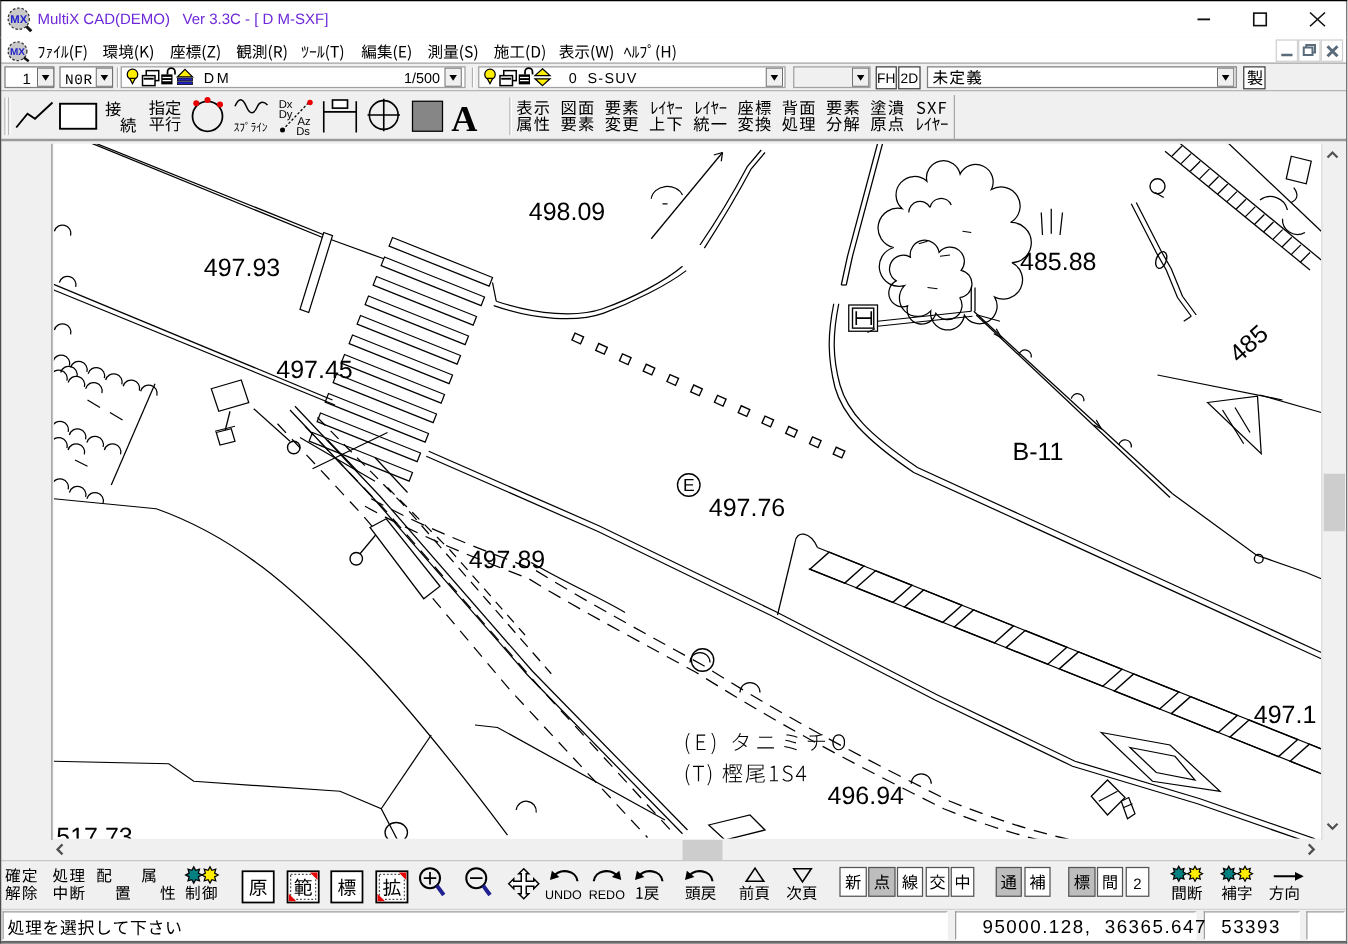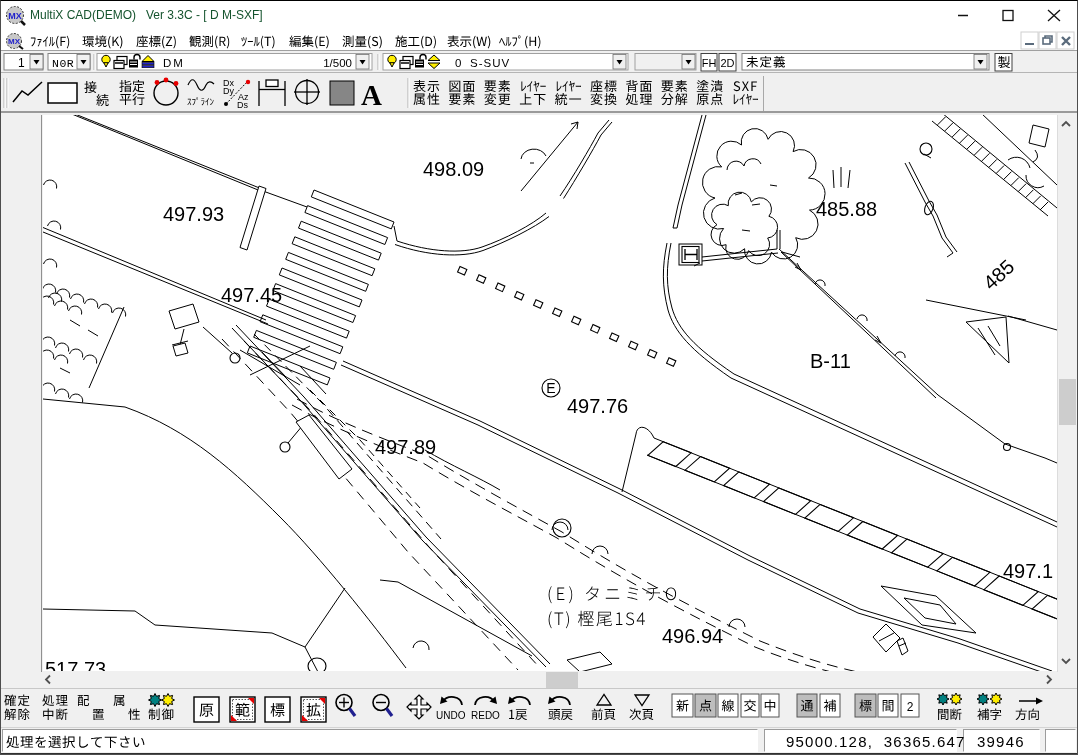--- a/index.html
+++ b/index.html
@@ -1,20 +1,20 @@
 <!DOCTYPE html>
 <html><head><meta charset="utf-8"><style>
 *{margin:0;padding:0;box-sizing:border-box}
 html,body{width:1078px;height:755px;overflow:hidden}
 body{position:relative;font-family:"Liberation Sans",sans-serif;background:#f0f0f0}
 .abs{position:absolute}
 .panel{border-top:1px solid #9c9c9c;border-left:1px solid #9c9c9c;border-bottom:1px solid #fff;border-right:1px solid #fff;background:#fff}
 </style></head><body>
 <div class="abs" style="left:0;top:0;width:1078px;height:30px;background:#fff;border-top:1px solid #000;border-left:1px solid #4d4d4d;border-right:1px solid #4d4d4d"></div>
-<div class="abs" style="left:30px;top:8px;font-size:12px;color:#14532d">MultiX CAD(DEMO)&nbsp;&nbsp; Ver 3.3C - [ D M-SXF]</div>
+<div class="abs" style="left:30px;top:8px;font-size:12px;color:#6d28d9">MultiX CAD(DEMO)&nbsp;&nbsp; Ver 3.3C - [ D M-SXF]</div>
 <div class="abs" style="left:1px;top:30px;width:1076px;height:21px;background:#fff;border-bottom:1px solid #a0a0a0"></div>
 <div class="abs" style="left:1px;top:52px;width:1076px;height:21px;background:#f0f0f0;border-bottom:1px solid #b5b5b5"></div>
 <div class="abs" style="left:1px;top:74px;width:1076px;height:39px;background:#f0f0f0;border-bottom:2px solid #9a9a9a"></div>
 <div class="abs" style="left:763px;top:76px;width:1px;height:35px;background:#a8a8a8"></div>
 <div class="abs" style="left:1px;top:115px;width:41px;height:557px;background:#f0f0f0;border-right:1px solid #909090"></div>
 <div class="abs" id="canvas" style="left:43px;top:115px;width:1014px;height:556px;background:#fff;overflow:hidden"><svg width="1014" height="556" viewBox="43 115 1014 556" font-family="Liberation Sans">
       <g fill="none" stroke="#000" stroke-width="1.1">
         <line x1="70" y1="112" x2="262" y2="189" stroke-width="1"></line>
         <line x1="73" y1="114.5" x2="263" y2="192" stroke-width="1"></line>
         <line x1="263" y1="191" x2="307" y2="207" stroke-width="1"></line>
@@ -222,21 +222,21 @@
 <div class="abs" style="left:1059px;top:379px;width:17px;height:46px;background:#cdcdcd"></div>
 <div class="abs" style="left:42px;top:672px;width:1015px;height:16px;background:#f0f0f0"></div>
 <div class="abs" style="left:546px;top:672px;width:32px;height:16px;background:#cdcdcd"></div>
 <div class="abs" style="left:1px;top:688px;width:1076px;height:39px;background:#f0f0f0;border-top:1px solid #c8c8c8"></div>
 <div class="abs" style="left:1px;top:727px;width:1076px;height:27px;background:#f0f0f0;border-top:1px solid #d4d4d4;border-bottom:1px solid #303030"></div>
 <div class="abs panel" style="left:2px;top:729px;width:756px;height:23px"></div>
 <div class="abs panel" style="left:764px;top:729px;width:193px;height:23px"></div>
 <div class="abs panel" style="left:963px;top:729px;width:77px;height:23px"></div>
 <div class="abs panel" style="left:1045px;top:729px;width:31px;height:23px"></div>
 <div class="abs" style="left:786px;top:733px;width:170px;font-size:15px;letter-spacing:1.2px;white-space:pre">95000.128,  36365.647</div>
-<div class="abs" style="left:977px;top:733px;font-size:15px;letter-spacing:1.2px">39946</div>
+<div class="abs" style="left:977px;top:733px;font-size:15px;letter-spacing:1.2px">53393</div>
 <div class="abs" style="left:0;top:30px;width:1px;height:725px;background:#4d4d4d"></div>
 <div class="abs" style="left:1077px;top:30px;width:1px;height:725px;background:#4d4d4d"></div>
 <div class="abs" style="left:0;top:754px;width:1078px;height:1px;background:#4d4d4d"></div>
 <svg class="abs" style="left:0;top:0;pointer-events:none" width="1078" height="755" viewBox="0 0 1078 755">
     <g>
       <circle cx="15" cy="15" r="8.5" fill="#c8c8c8" stroke="#333" stroke-width="1" stroke-dasharray="2,1.5"></circle>
       <line x1="21" y1="21" x2="25" y2="25" stroke="#111" stroke-width="2.5"></line>
       <text x="15" y="18.5" font-size="9" font-weight="bold" fill="#2222cc" text-anchor="middle" font-family="Liberation Sans">MX</text>
     </g>
     <line x1="958" y1="15.5" x2="968" y2="15.5" stroke="#111" stroke-width="1.5"></line>

